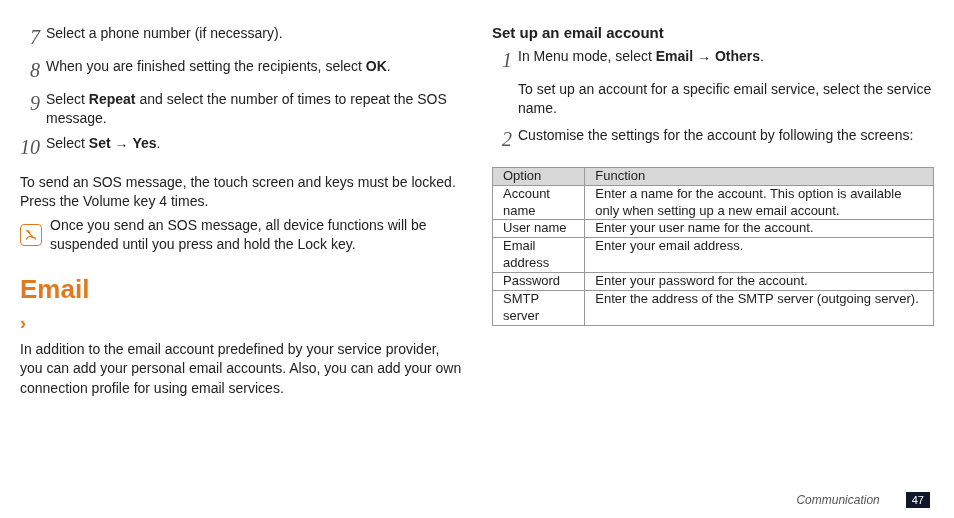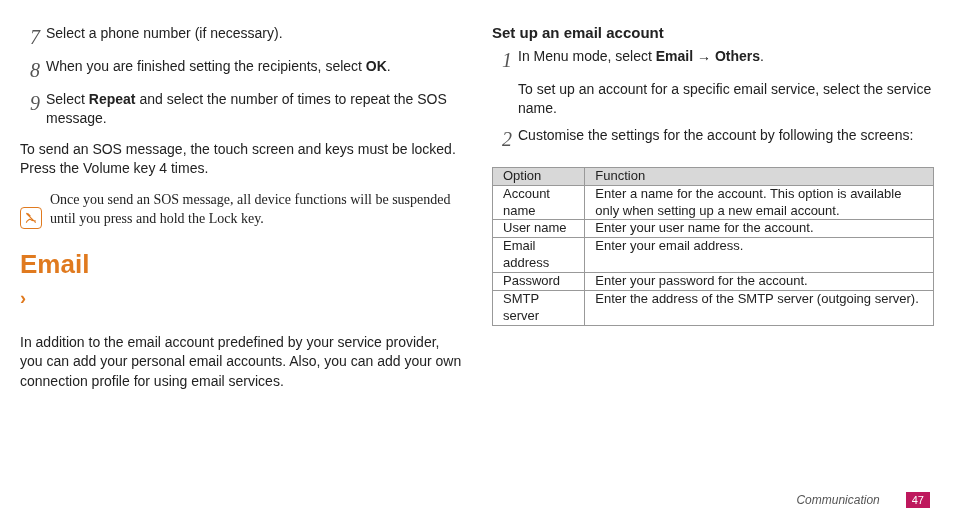--- a/index.html
+++ b/index.html
@@ -5,72 +5,76 @@
   * { box-sizing: border-box; margin: 0; padding: 0; }
   html, body { width: 954px; height: 518px; background: #fff; font-family: "Segoe UI", Arial, sans-serif; color: #222; }
   .page { display: flex; width: 100%; height: 100%; padding: 24px 20px 8px 20px; gap: 30px; }
   .col { flex: 1; display: flex; flex-direction: column; }
   .steps { list-style: none; }
   .step { display: flex; margin-bottom: 6px; line-height: 1.35; font-size: 14px; }
   .step-num { font-family: Georgia, "Times New Roman", serif; font-style: italic; font-size: 20px; color: #555; width: 26px; flex-shrink: 0; text-align: right; padding-right: 6px; }
   .step-body { flex: 1; }
   .step-body b { font-weight: 700; }
   .para { font-size: 14px; line-height: 1.4; margin-top: 6px; }
-  .note { display: flex; align-items: flex-end; margin-top: 12px; font-size: 14px; line-height: 1.35; font-family: Liberation Serif, serif; }
+  .note { display: flex; align-items: center; margin-top: 4px; font-size: 14px; line-height: 1.35; }
   .note-icon { width: 22px; height: 22px; border: 1px solid #e07a1f; border-radius: 4px; display: flex; align-items: center; justify-content: center; margin-right: 8px; flex-shrink: 0; margin-top: 1px; }
   .note-icon svg { width: 14px; height: 14px; }
   .h1 { color: #e07a1f; font-size: 26px; font-weight: 700; margin-top: 20px; margin-bottom: 8px; }
   .h2 { font-size: 17px; font-weight: 700; margin-bottom: 4px; display: flex; align-items: center; }
   .h2-chevron { color: #e07a1f; font-weight: 900; margin-right: 6px; font-size: 18px; }
   .h3 { font-size: 15px; font-weight: 700; margin-bottom: 6px; }
   .sub { font-size: 14px; line-height: 1.35; padding-left: 26px; }
   table { border-collapse: collapse; width: 100%; margin-top: 8px; font-size: 13px; }
   th, td { border: 1px solid #999; padding: 0 10px; text-align: left; vertical-align: top; line-height: 1.3; }
   th { background: #d8d8d8; font-weight: 400; }
   .footer { position: absolute; bottom: 10px; right: 24px; font-size: 12px; font-style: italic; color: #555; display: flex; align-items: center; gap: 26px; }
-  .footer .pg { background: #be185d; color: #fff; font-style: normal; padding: 2px 6px; font-size: 11px; }
+  .footer .pg { background: #0f172a; color: #fff; font-style: normal; padding: 2px 6px; font-size: 11px; }
 </style>
 </head>
 <body>
 
 <div class="page">
 
   <div class="col">
     <ol class="steps">
       <li class="step">
         <span class="step-num">7</span>
         <span class="step-body">Select a phone number (if necessary).</span>
       </li>
       <li class="step">
         <span class="step-num">8</span>
         <span class="step-body">When you are finished setting the recipients, select <b>OK</b>.</span>
       </li>
       <li class="step">
         <span class="step-num">9</span>
         <span class="step-body">Select <b>Repeat</b> and select the number of times to repeat the SOS message.</span>
       </li>
+      <li class="step">
+        <span class="step-num">10</span>
+        <span class="step-body">Select <b>Set</b> → <b>Yes</b>.</span>
+      </li>
     </ol>
 
     <p class="para">To send an SOS message, the touch screen and keys must be locked. Press the Volume key 4 times.</p>
 
     <div class="note">
       <span class="note-icon">
         <svg viewBox="0 0 24 24">
             <path fill="none" stroke="#e07a1f" stroke-width="2" d="M4 4l16 16M4 20c0-3 3-4 6-6 2 2 5 3 10 3M4 4c3 0 5 2 7 5"></path>
           </svg>
       </span>
       <span>Once you send an SOS message, all device functions will be suspended until you press and hold the Lock key.</span>
     </div>
 
     <h1 class="h1">Email</h1>
 
     <h2 class="h2">
       <span class="h2-chevron">›</span>
     </h2>
-    <p class="para" style="margin-top:20px">In addition to the email account predefined by your service provider, you can add your personal email accounts. Also, you can add your own connection profile for using email services.</p>
+    <p class="para" style="margin-top:2px">In addition to the email account predefined by your service provider, you can add your personal email accounts. Also, you can add your own connection profile for using email services.</p>
   </div>
 
   <div class="col">
     <h3 class="h3">Set up an email account</h3>
 
     <ol class="steps">
       <li class="step">
         <span class="step-num">1</span>
         <span class="step-body">In Menu mode, select <b>Email</b> → <b>Others</b>.</span>
       </li>

